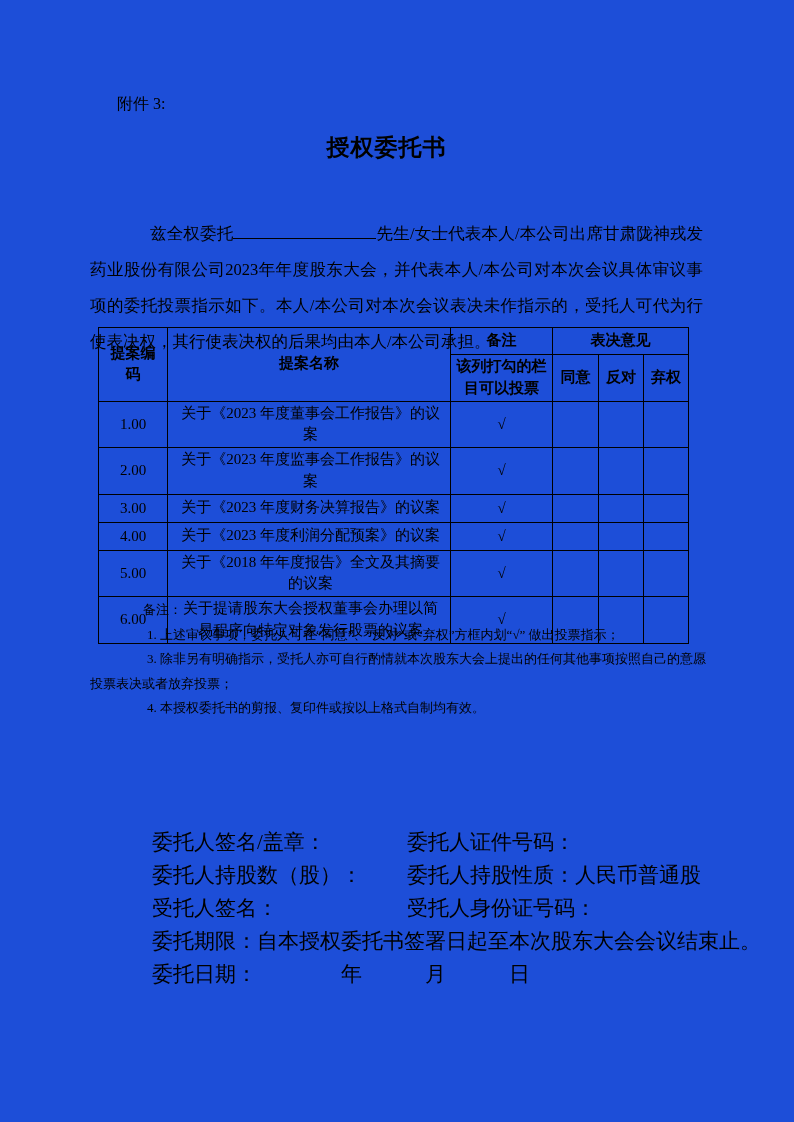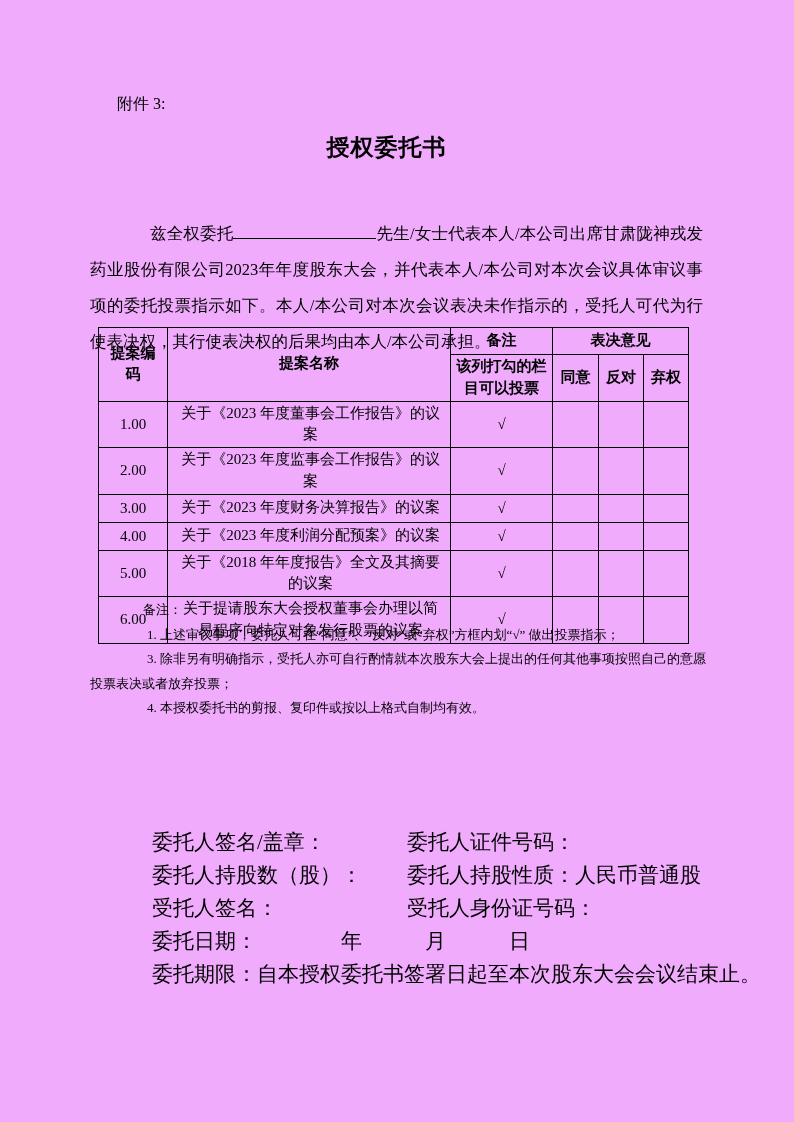--- a/index.html
+++ b/index.html
@@ -1,21 +1,21 @@
 <!DOCTYPE html>
 <html><head>
 <meta charset="utf-8">
 <style>
   * { margin: 0; padding: 0; box-sizing: border-box; }
   html, body { background: #ffffff; }
   .page {
     position: relative;
     width: 794px;
     height: 1122px;
-    background: #f0abfc;
+    background: #1d4ed8;
     color: #000000;
     font-family: "Liberation Serif", "DejaVu Serif", serif;
     overflow: hidden;
   }
   .attachment-label {
     position: absolute;
     left: 117px;
     top: 94px;
     font-size: 16px;
   }
@@ -205,22 +205,22 @@
     </div>
     <div class="sig-row">
       <span class="sig-left">委托人持股数（股）：</span>
       <span class="sig-right">委托人持股性质：人民币普通股</span>
     </div>
     <div class="sig-row">
       <span class="sig-left">受托人签名：</span>
       <span class="sig-right">受托人身份证号码：</span>
     </div>
     <div class="sig-row">
+      <span class="sig-left">委托期限：自本授权委托书签署日起至本次股东大会会议结束止。</span>
+      <span class="sig-right"></span>
+    </div>
+    <div class="sig-row">
       <span class="sig-left">委托日期：　　　　年　　　月　　　日</span>
       <span class="sig-right"></span>
     </div>
-    <div class="sig-row">
-      <span class="sig-left">委托期限：自本授权委托书签署日起至本次股东大会会议结束止。</span>
-      <span class="sig-right"></span>
-    </div>
   </div>
 
 </div>
 
 </body></html>

